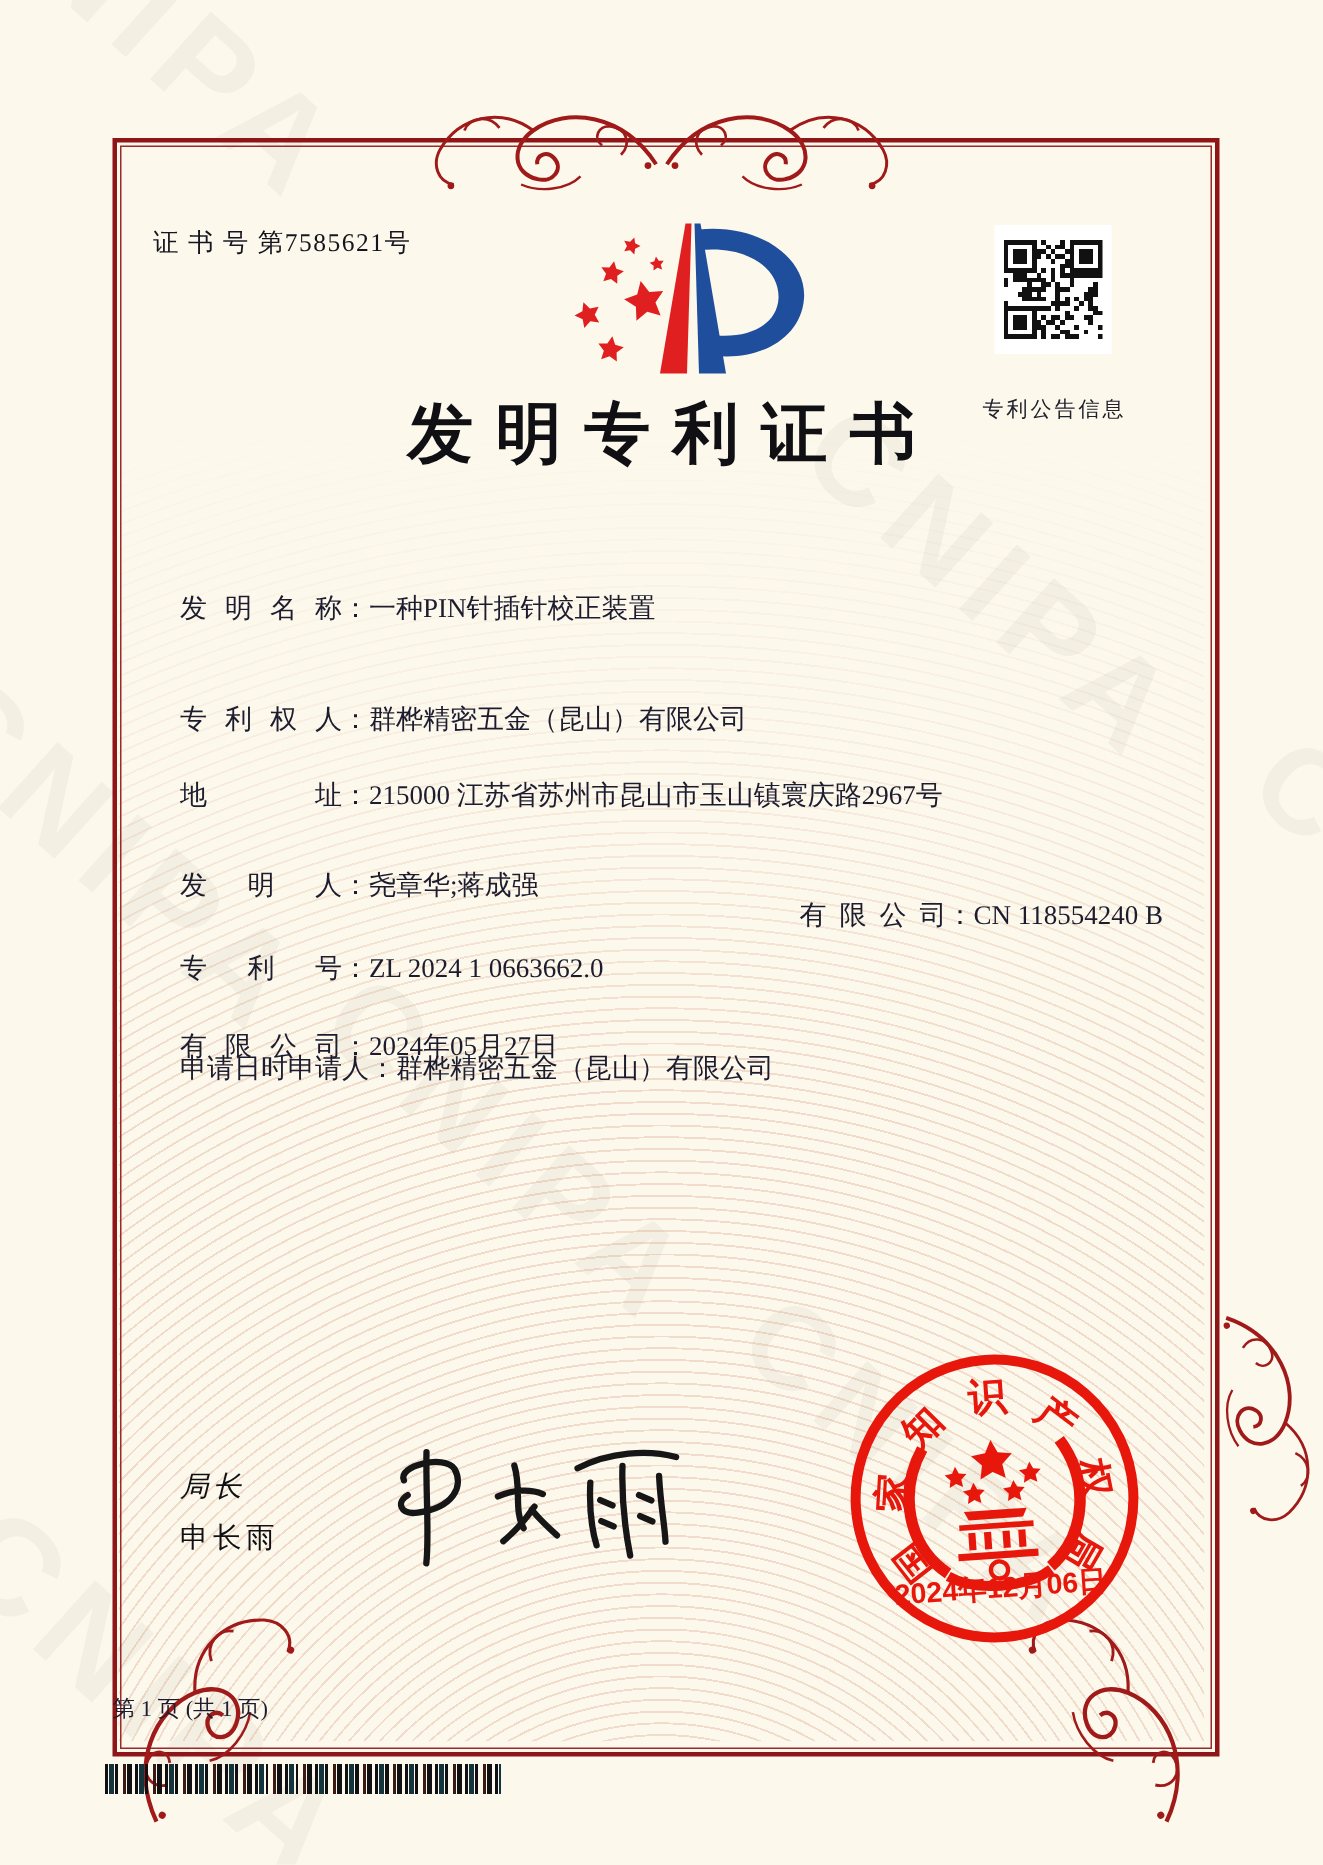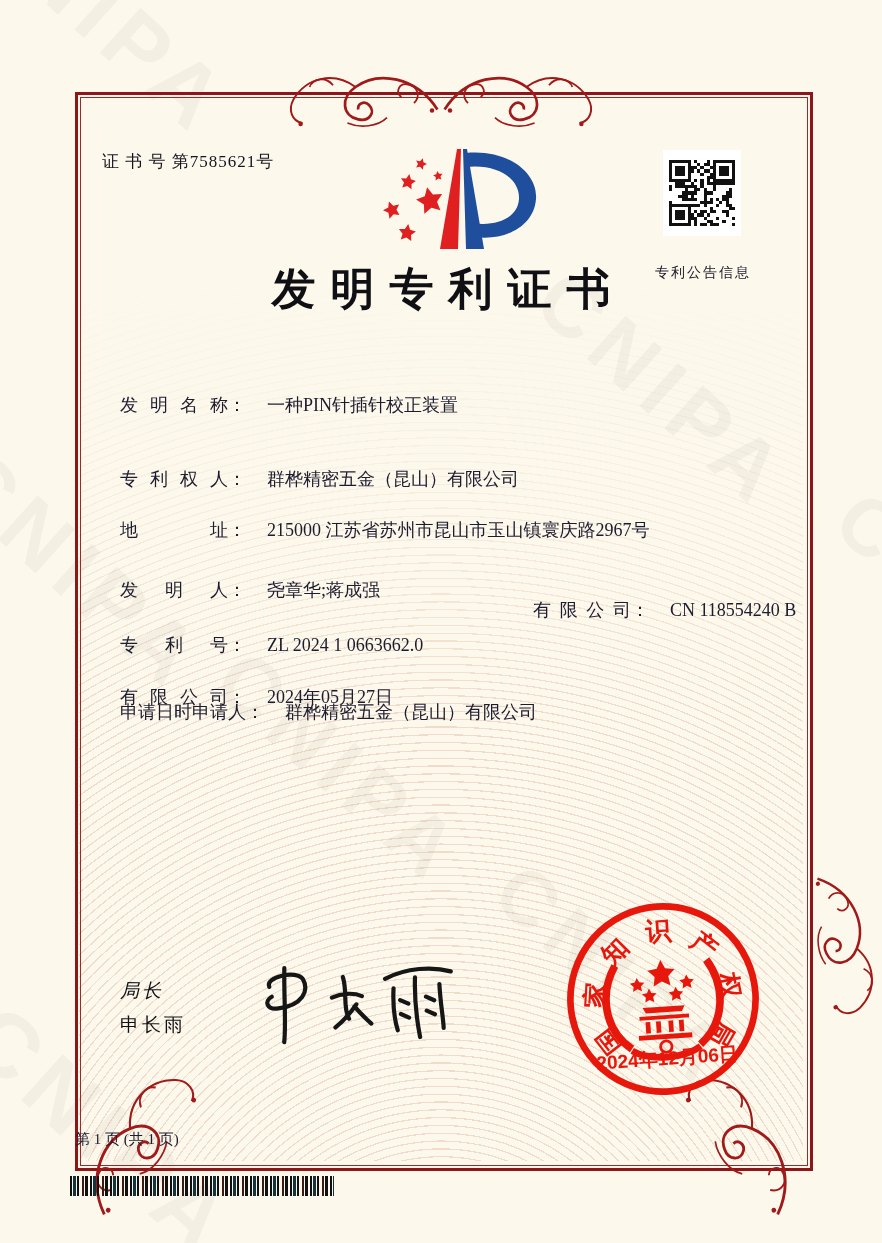--- a/index.html
+++ b/index.html
@@ -37,21 +37,21 @@
          white-space:nowrap;}
 
   
   .row{position:absolute;left:120px;font-size:18px;color:#1c1c2e;z-index:2;white-space:nowrap;}
   .flabel{display:inline-block;width:108px;text-align:justify;text-align-last:justify;
           vertical-align:bottom;margin-top:35px;}
   .flabel2{display:inline-block;width:98px;text-align:justify;text-align-last:justify;
            vertical-align:bottom;}
   .flabel-long{display:inline-block;vertical-align:bottom;}
   .colon{display:inline-block;}
-  .fval{display:inline-block;margin-left:21px;}
+  .fval{display:inline-block;margin-left:0;}
   .col2{position:absolute;left:413px;top:0;white-space:nowrap;}
 
   
   .statement{position:absolute;left:92px;top:843px;width:692px;z-index:2;
              font-size:17px;line-height:38px;color:#262220;text-align:center;letter-spacing:0.5px;}
 
   
   .sig-role{position:absolute;left:120px;top:978px;font-size:19px;color:#101014;z-index:3;
             font-family:"Liberation Sans","DejaVu Sans",sans-serif;letter-spacing:3px;font-style:italic;}
   .sig-name{position:absolute;left:120px;top:1012px;font-size:19px;color:#101014;z-index:3;

